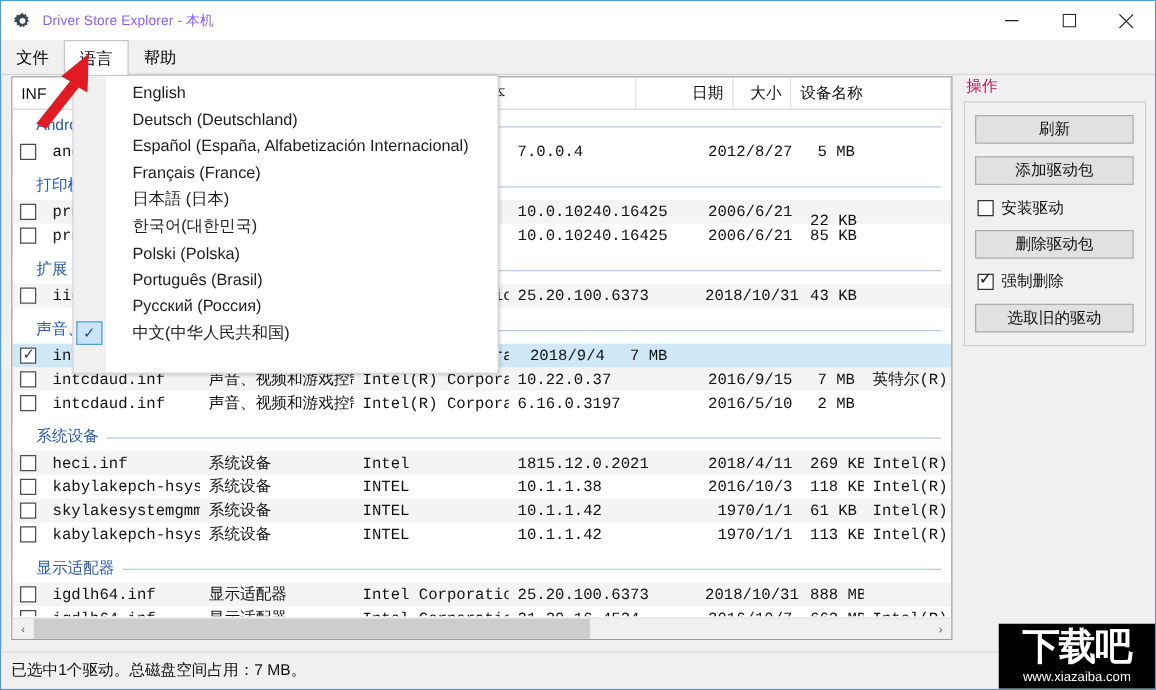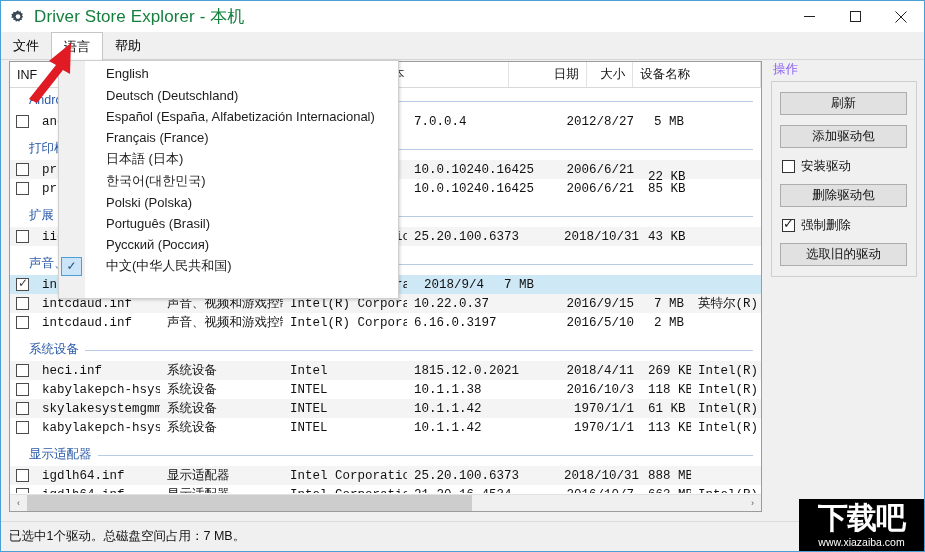--- a/index.html
+++ b/index.html
@@ -24,21 +24,21 @@
     width: 923px; height: 31px;
     background: #ffffff;
     display: flex; align-items: center;
   }
   .title-icon {
     width: 16px; height: 16px; margin-left: 9px; margin-right: 8px;
     position: relative; flex: none;
   }
   .title-icon svg { display: block; }
   .title-text {
-    font-size: 17px; color: #15803d; letter-spacing: .1px;
+    font-size: 11px; color: #8b5cf6; letter-spacing: .1px;
     white-space: nowrap;
   }
   .win-buttons { margin-left: auto; display: flex; height: 31px; }
   .win-btn {
     width: 46px; height: 31px;
     display: flex; align-items: center; justify-content: center;
     color: #222; font-size: 13px; cursor: default;
   }
   .win-btn svg { display:block; }
 
@@ -174,21 +174,21 @@
   .sb-thumb {
     position: absolute; top: 0; left: 0; height: 17px; width: 62%;
     background: #cdcdcd; cursor: default;
   }
 
   
   .actions {
     position: absolute; left: 770px; top: 60px;
     width: 146px; height: 451px;
   }
-  .ac-title { font-size: 12.5px; color: #8b5cf6; padding: 0 0 3px 2px; }
+  .ac-title { font-size: 12.5px; color: #be185d; padding: 0 0 3px 2px; }
   .ac-box {
     border: 1px solid #cfcfcf; padding: 10px 8px 10px 8px;
     background: #f0f0f0;
   }
   .ac-btn {
     display: block; width: 127px; height: 23px;
     background: #e1e1e1; border: 1px solid #adadad;
     font-size: 12.5px; color: #111;
     font-family: "Liberation Sans", sans-serif;
     margin: 0 0 10px 0; cursor: default;

